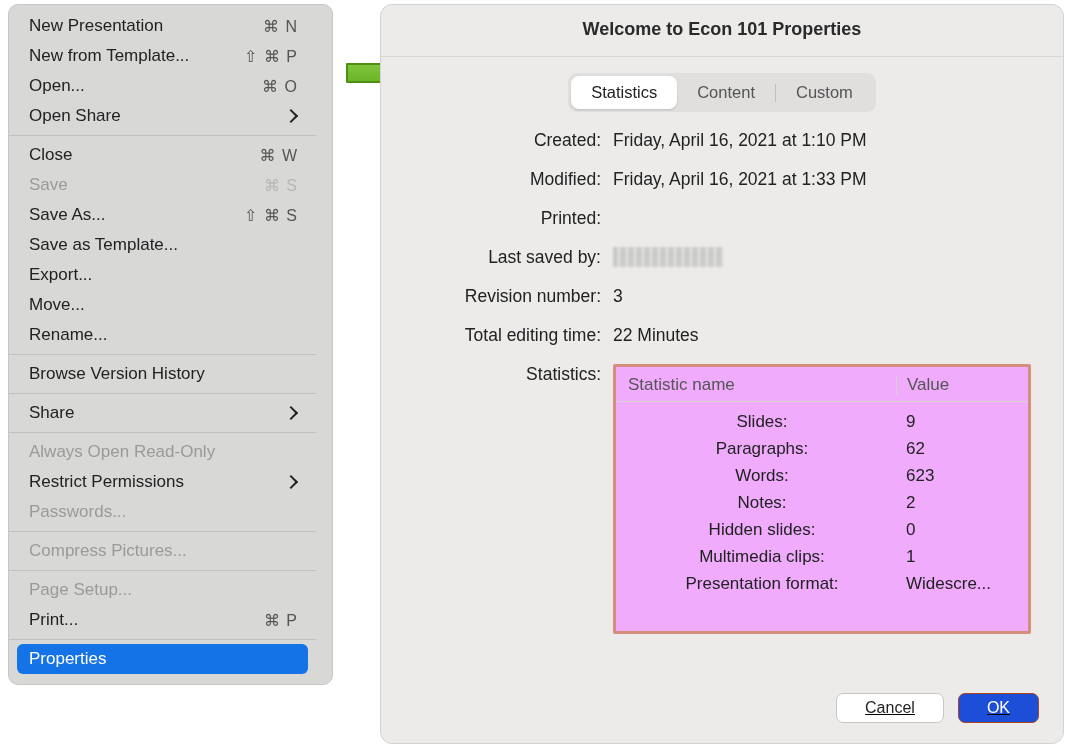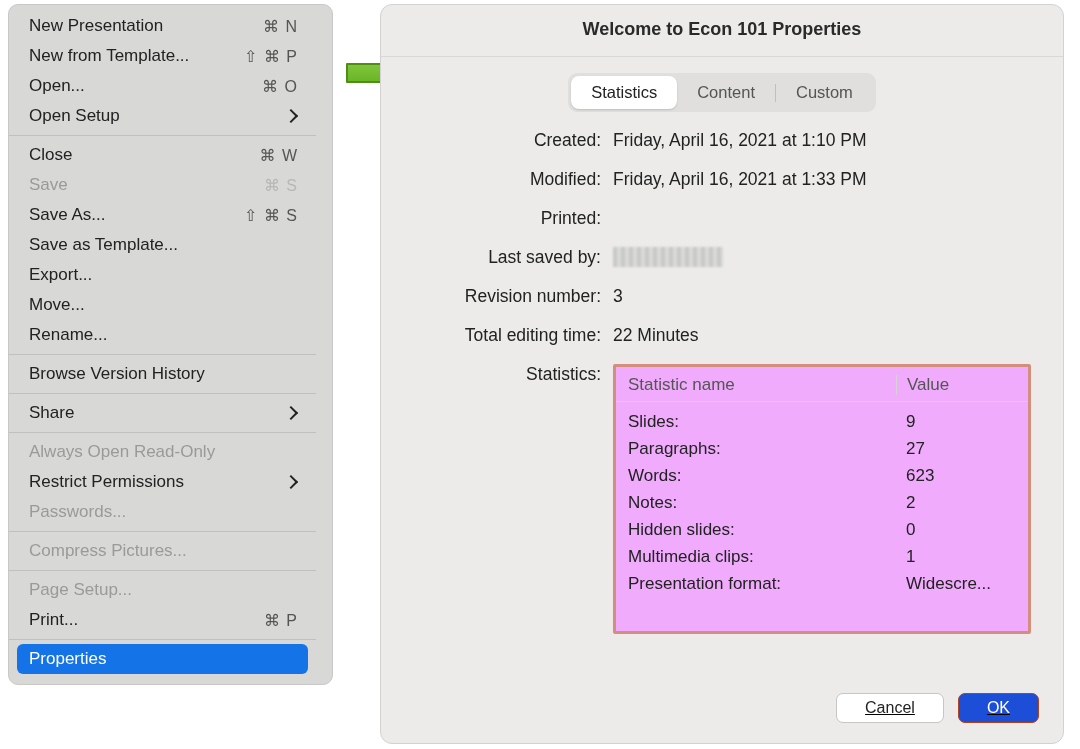--- a/index.html
+++ b/index.html
@@ -151,21 +151,21 @@
   .stats-head {
     display: flex;
     color: #555;
     border-bottom: 1px solid #d4d3d1;
     padding: 8px 12px 6px 12px;
   }
   .stats-head .c1 { flex: 1; }
   .stats-head .c2 { width: 120px; border-left: 1px solid #d4d3d1; padding-left: 10px; }
   .stats-rows { padding: 6px 12px 8px 12px; }
   .srow { display: flex; padding: 3.5px 0; }
-  .srow .c1 { flex: 1; }
+  .srow .c1 { flex: 1; text-align: center; }
   .srow .c2 { width: 120px; padding-left: 10px; }
 
   .dialog-buttons {
     margin-top: auto;
     display: flex;
     justify-content: flex-end;
     gap: 14px;
     padding: 0 24px 20px 0;
     text-decoration: underline;
   }
@@ -196,21 +196,21 @@
   </div>
   <div class="mi">
     <span class="lbl">New from Template...</span>
     <span class="short">⇧ ⌘ P</span>
   </div>
   <div class="mi">
     <span class="lbl">Open...</span>
     <span class="short">⌘ O</span>
   </div>
   <div class="mi sub">
-    <span class="lbl">Open Setup</span>
+    <span class="lbl">Open Share</span>
     <span class="chev"></span>
   </div>
   <div class="sep"></div>
   <div class="mi">
     <span class="lbl">Close</span>
     <span class="short">⌘ W</span>
   </div>
   <div class="mi disabled">
     <span class="lbl">Save</span>
     <span class="short">⌘ S</span>
@@ -324,21 +324,21 @@
           <div class="c1">Statistic name</div>
           <div class="c2">Value</div>
         </div>
         <div class="stats-rows">
           <div class="srow">
             <div class="c1">Slides:</div>
             <div class="c2">9</div>
           </div>
           <div class="srow">
             <div class="c1">Paragraphs:</div>
-            <div class="c2">27</div>
+            <div class="c2">62</div>
           </div>
           <div class="srow">
             <div class="c1">Words:</div>
             <div class="c2">623</div>
           </div>
           <div class="srow">
             <div class="c1">Notes:</div>
             <div class="c2">2</div>
           </div>
           <div class="srow">

